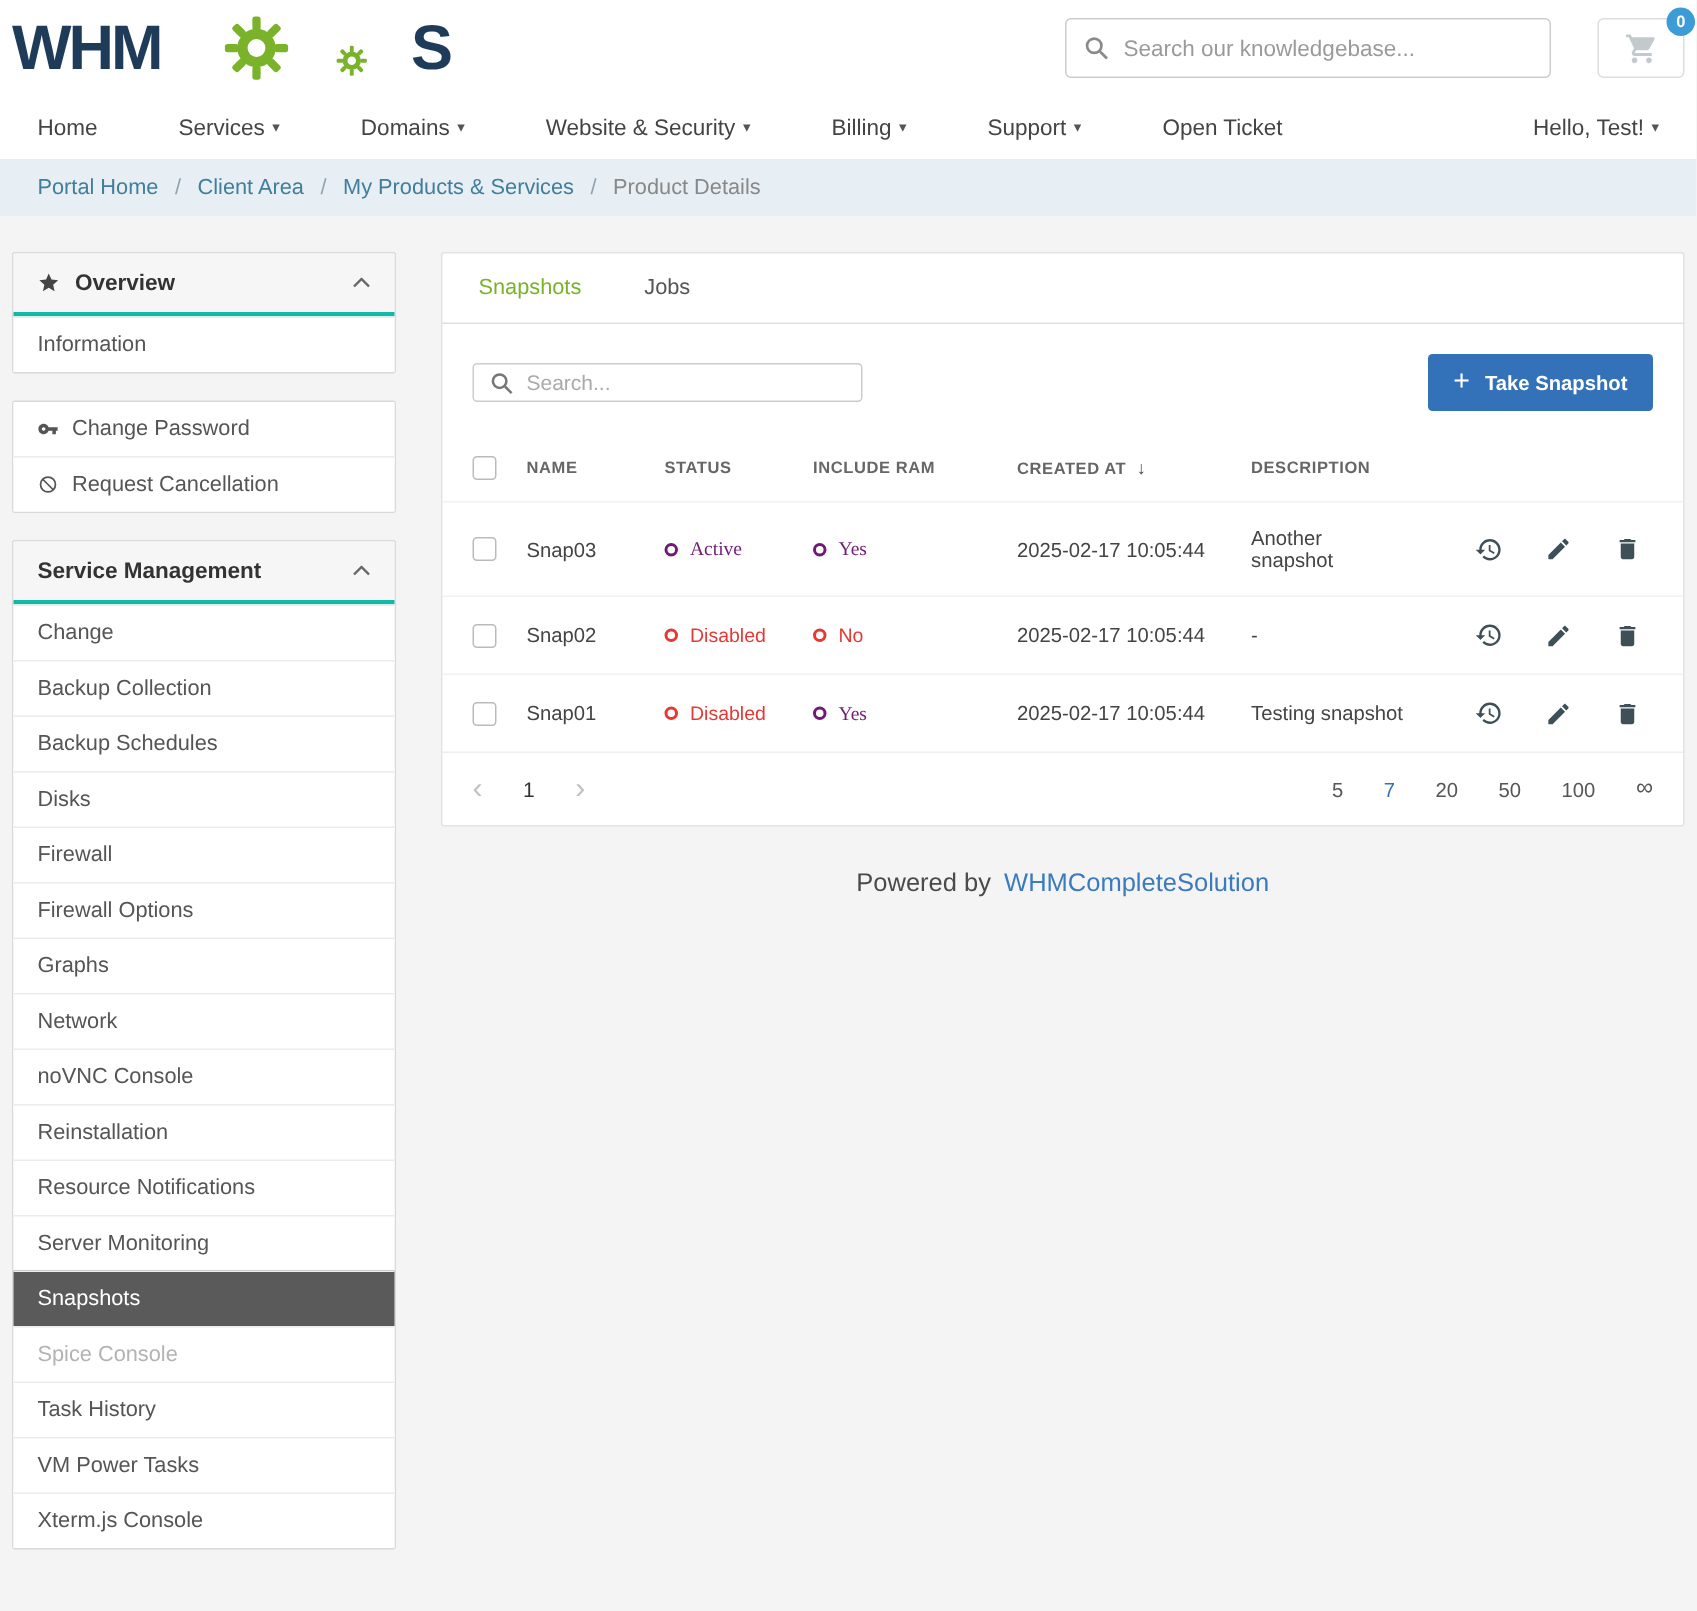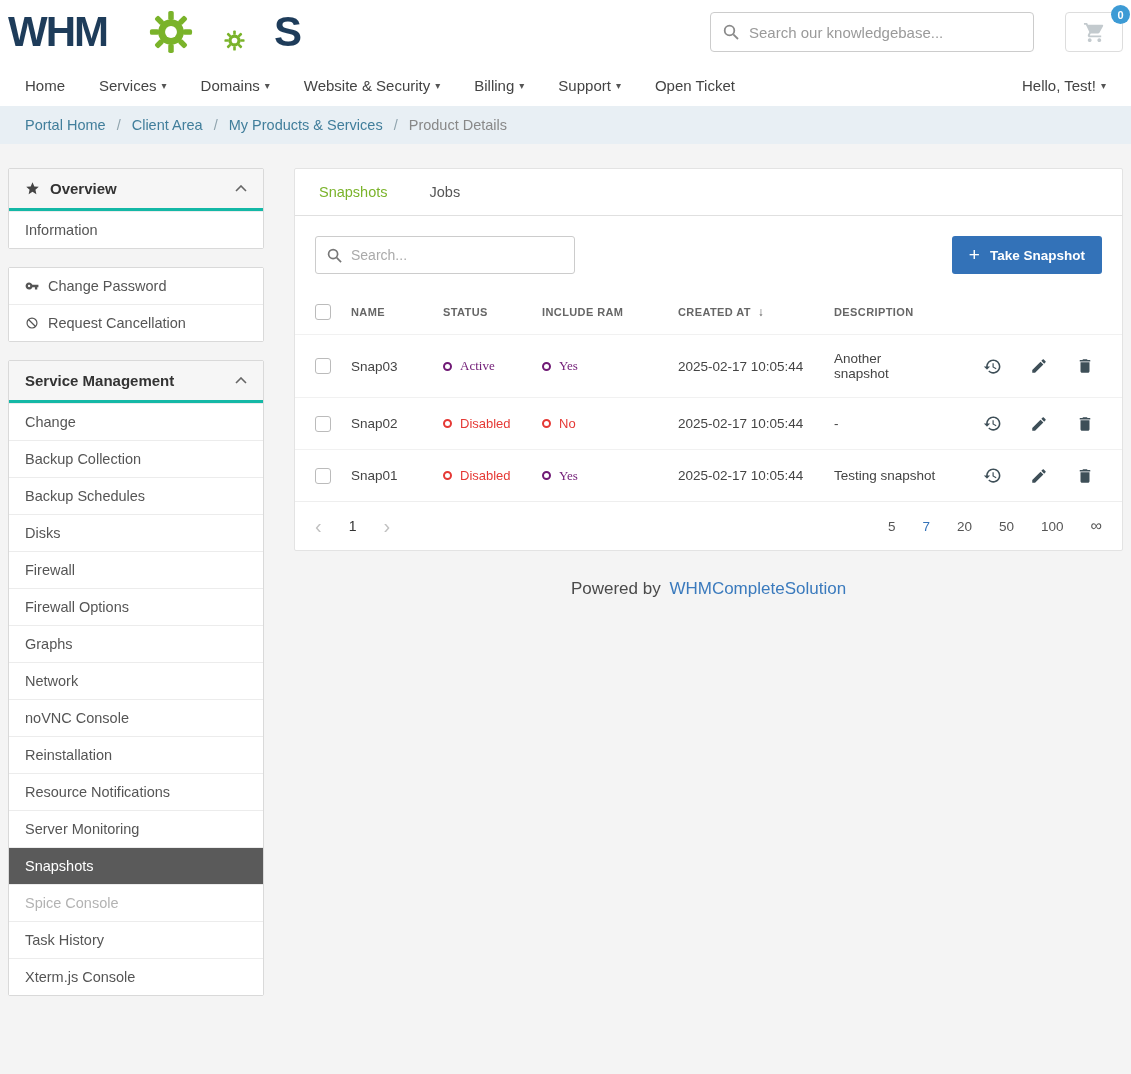--- a/index.html
+++ b/index.html
@@ -15,21 +15,21 @@
   .logo .ltr-s { margin-left: -2px; }
   .top-right { margin-left: auto; display: flex; align-items: center; }
   .kb-search { width: 324px; height: 40px; border: 1px solid #ccc; border-radius: 4px; display: flex; align-items: center; padding: 0 12px; margin-right: 31px; background: #fff; }
   .kb-search input { border: 0; outline: none; flex: 1; font-size: 15px; color: #555; margin-left: 10px; font-family: inherit; background: transparent; }
   .kb-search input::placeholder { color: #9a9a9a; }
   .cart-btn { width: 58px; height: 40px; border: 1px solid #ddd; border-radius: 4px; position: relative; display: flex; align-items: center; justify-content: center; cursor: pointer; background: #fff; }
   .cart-badge { position: absolute; top: -8px; right: -8px; width: 19px; height: 19px; border-radius: 50%; background: #3d9bd5; color: #fff; font-size: 11px; font-weight: bold; display: flex; align-items: center; justify-content: center; }
 
   
   .mainnav { background: #fff; height: 42px; display: flex; align-items: center; padding: 0 8px; font-size: 15px; color: #444; }
-  .mainnav ul { list-style: none; display: flex; }
+  .mainnav ul { list-style: none; display: flex; gap: 20px; }
   .nav-item { padding: 0 17px; cursor: pointer; white-space: nowrap; }
   .caret::after { content: "▾"; font-size: 10px; margin-left: 5px; color: #555; position: relative; top: -2px; }
   .user-menu { margin-left: auto; padding: 0 17px; cursor: pointer; }
 
   
   .breadcrumb { background: #e8eff4; padding: 11px 25px; font-size: 14.5px; color: #888; }
   .breadcrumb a { color: #417e9b; text-decoration: none; cursor: pointer; }
   .crumb-sep { margin: 0 7px; color: #90a4ae; }
 
   
@@ -47,21 +47,21 @@
   .side-item .item-icon { margin-right: 9px; display: inline-flex; }
   .side-item.active { background: #5a5a5a; color: #fff; }
   .side-item.muted { color: #b3b3b3; }
 
   
   .main-panel { background: #fff; border: 1px solid #e3e3e3; border-radius: 2px; }
   .tabs { display: flex; border-bottom: 1px solid #e0e0e0; padding-left: 3px; }
   .tab { padding: 15px 21px; font-size: 14.5px; color: #555; cursor: pointer; }
   .tab.active { color: #7ab32a; }
   .toolbar { display: flex; justify-content: space-between; align-items: center; padding: 20px; }
-  .table-search { width: 260px; height: 38px; border: 1px solid #ccc; border-radius: 3px; display: flex; align-items: center; padding: 0 11px; }
+  .table-search { width: 260px; height: 26px; border: 1px solid #ccc; border-radius: 3px; display: flex; align-items: center; padding: 0 11px; }
   .table-search input { border: 0; outline: none; flex: 1; font-size: 14px; color: #555; margin-left: 9px; font-family: inherit; }
   .table-search input::placeholder { color: #aaa; }
   .btn-primary { background: #3372b8; color: #fff; border: 0; border-radius: 3px; height: 38px; padding: 16px 17px; font-size: 13.5px; font-weight: bold; display: flex; align-items: center; cursor: pointer; font-family: inherit; }
   .btn-plus { font-size: 19px; font-weight: normal; margin-right: 10px; line-height: 1; position: relative; top: -1px; }
   .btn-plus::before { content: "+"; }
 
   
   table { width: 100%; border-collapse: collapse; }
   th { text-align: left; font-size: 11px; color: #666; font-weight: bold; padding: 10px 10px 14px 10px; letter-spacing: .4px; white-space: nowrap; }
   td { padding: 16px 10px; font-size: 13.5px; color: #444; border-top: 1px solid #f1f1f1; }
@@ -262,20 +262,23 @@
         <div class="side-item active">
             <span>Snapshots</span>
           </div>
         <div class="side-item muted">
             <span>Spice Console</span>
           </div>
         <div class="side-item">
             <span>Task History</span>
           </div>
         <div class="side-item">
+            <span>VM Power Tasks</span>
+          </div>
+        <div class="side-item">
             <span>Xterm.js Console</span>
           </div>
       </div>
     </aside>
 
     <div class="main-col">
       <div class="main-panel">
 
         <div class="tabs">
           <div class="tab active">Snapshots</div>

